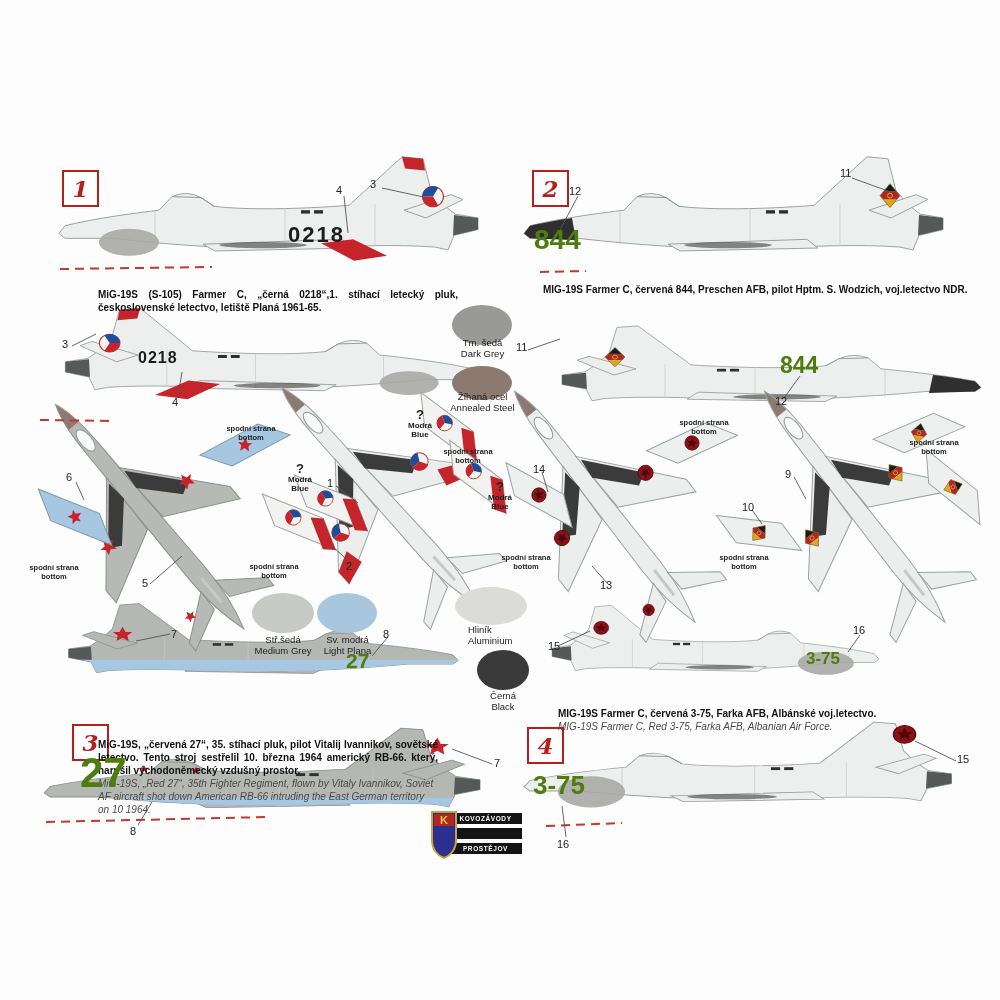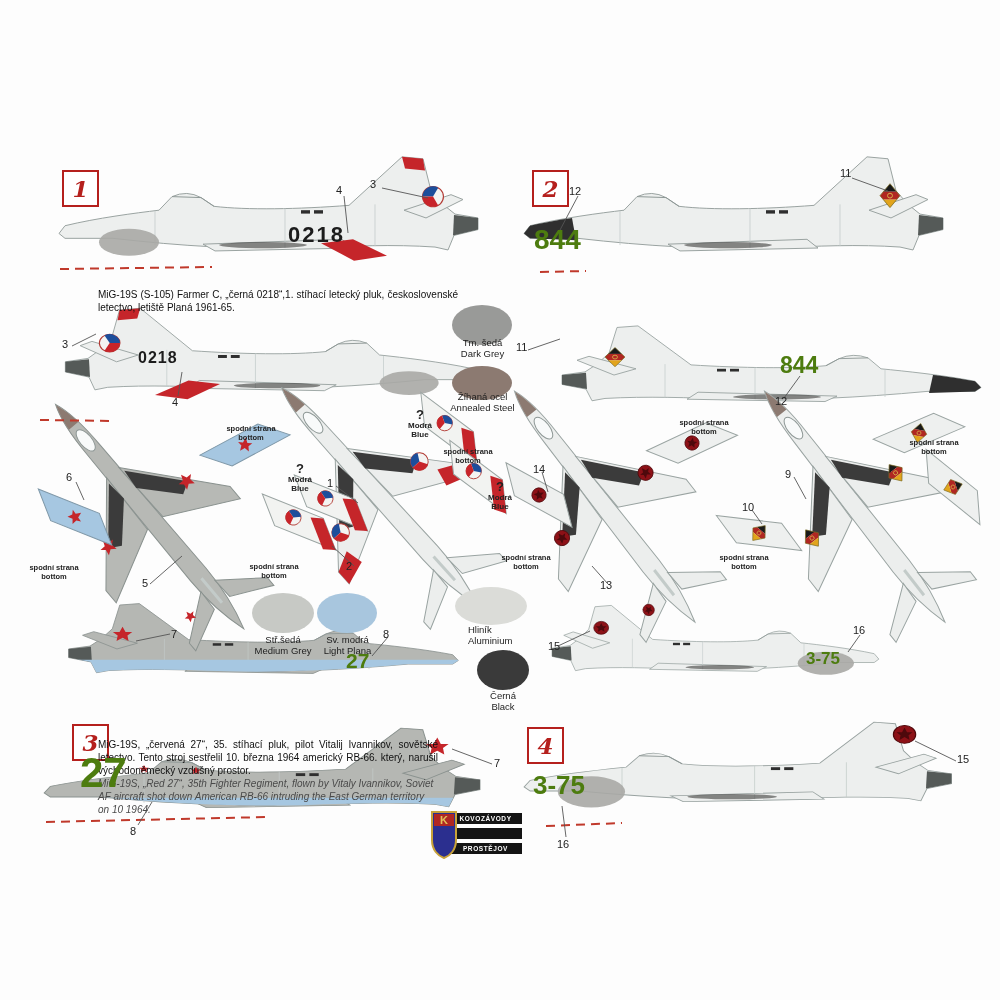--- a/index.html
+++ b/index.html
@@ -13,21 +13,21 @@
   .pan-b{fill:#a6c7e1;stroke:#7f98a8;stroke-width:1;}
   .pan-w{fill:#f2f3f1;stroke:#9aa4a2;stroke-width:1;}
   .pan-l{fill:#eef0ef;stroke:#9aa4a2;stroke-width:1;}
   .dash{stroke:#c0392b;stroke-width:2;stroke-dasharray:9 6;fill:none;}
   .title{position:absolute;left:595px;top:151px;font-size:15px;font-weight:bold;color:#171717;line-height:1.25;}
   .title span{display:block;}
   .marker{position:absolute;width:33px;height:33px;border:2px solid #b5201d;background:#fff;
           display:flex;align-items:center;justify-content:center;
           font-family:"DejaVu Serif",serif;font-style:italic;font-weight:bold;font-size:23px;color:#b5201d;}
   .cap{position:absolute;}
-  .cap-b{font-weight:normal;font-size:10px;line-height:1.3;color:#101010;margin:0;text-align:justify;}
+  .cap-b{font-weight:bold;font-size:10px;line-height:1.3;color:#101010;margin:0;text-align:justify;}
   .cap-i{font-style:italic;font-size:10px;line-height:1.3;color:#4a4a4a;margin:0;}
   .callout{position:absolute;font-size:11px;color:#222;}
   .decal{position:absolute;font-weight:bold;color:#4d7c0f;line-height:1;}
   .decal.blk{color:#1c1c1c;}
   .lbl-bottom{position:absolute;width:72px;font-size:7.5px;font-weight:bold;color:#222;
               text-align:center;line-height:1.2;}
   .lbl-bottom span{display:block;}
   .lbl-blue{position:absolute;width:40px;font-size:8px;font-weight:bold;color:#222;
             text-align:center;line-height:1.1;}
   .lbl-blue span{display:block;}
@@ -250,26 +250,29 @@
 
 <div class="marker" style="left:62px;top:170px">1</div>
 <div class="marker" style="left:532px;top:170px">2</div>
 <div class="marker" style="left:72px;top:724px">3</div>
 <div class="marker" style="left:527px;top:727px">4</div>
 
 <div class="cap" style="left:98px;top:288px;width:360px">
   <p class="cap-b">MiG-19S (S-105) Farmer C, „černá 0218“,1. stíhací letecký pluk, československé letectvo, letiště Planá 1961-65.</p>
 </div>
 <div class="cap" style="left:543px;top:283px;width:452px">
+  <p class="cap-b">MIG-19S Farmer C, červená 844, Preschen AFB, pilot  Hptm. S. Wodzich, voj.letectvo NDR.</p>
 </div>
 <div class="cap" style="left:98px;top:738px;width:340px">
   <p class="cap-b">MiG-19S, „červená 27“, 35. stíhací pluk, pilot Vitalij Ivannikov, sovětské letectvo. Tento stroj sestřelil 10. března 1964 americký RB-66. který, narušil východoněmecký vzdušný prostor.</p>
   <p class="cap-i">MiG-19S, „Red 27“, 35th Fighter Regiment, flown by Vitaly Ivannikov, Soviet AF aircraft shot down American RB-66 intruding the East German territory on 10 1964.</p>
 </div>
 <div class="cap" style="left:558px;top:707px;width:392px">
+  <p class="cap-b">MIG-19S Farmer C, červená 3-75, Farka  AFB, Albánské voj.letectvo.</p>
+  <p class="cap-i">MIG-19S Farmer C, Red 3-75, Farka  AFB, Albanian Air Force.</p>
 </div>
 
 <div class="decal blk" style="left:288px;top:224px;font-size:22px;letter-spacing:2px">0218</div>
 <div class="decal blk" style="left:138px;top:350px;font-size:16px;letter-spacing:1px">0218</div>
 <div class="decal" style="left:534px;top:226px;font-size:28px">844</div>
 <div class="decal" style="left:780px;top:354px;font-size:23px">844</div>
 <div class="decal" style="left:346px;top:650px;font-size:21px">27</div>
 <div class="decal" style="left:80px;top:752px;font-size:42px">27</div>
 <div class="decal" style="left:806px;top:650px;font-size:17px">3-75</div>
 <div class="decal" style="left:533px;top:772px;font-size:26px">3-75</div>

